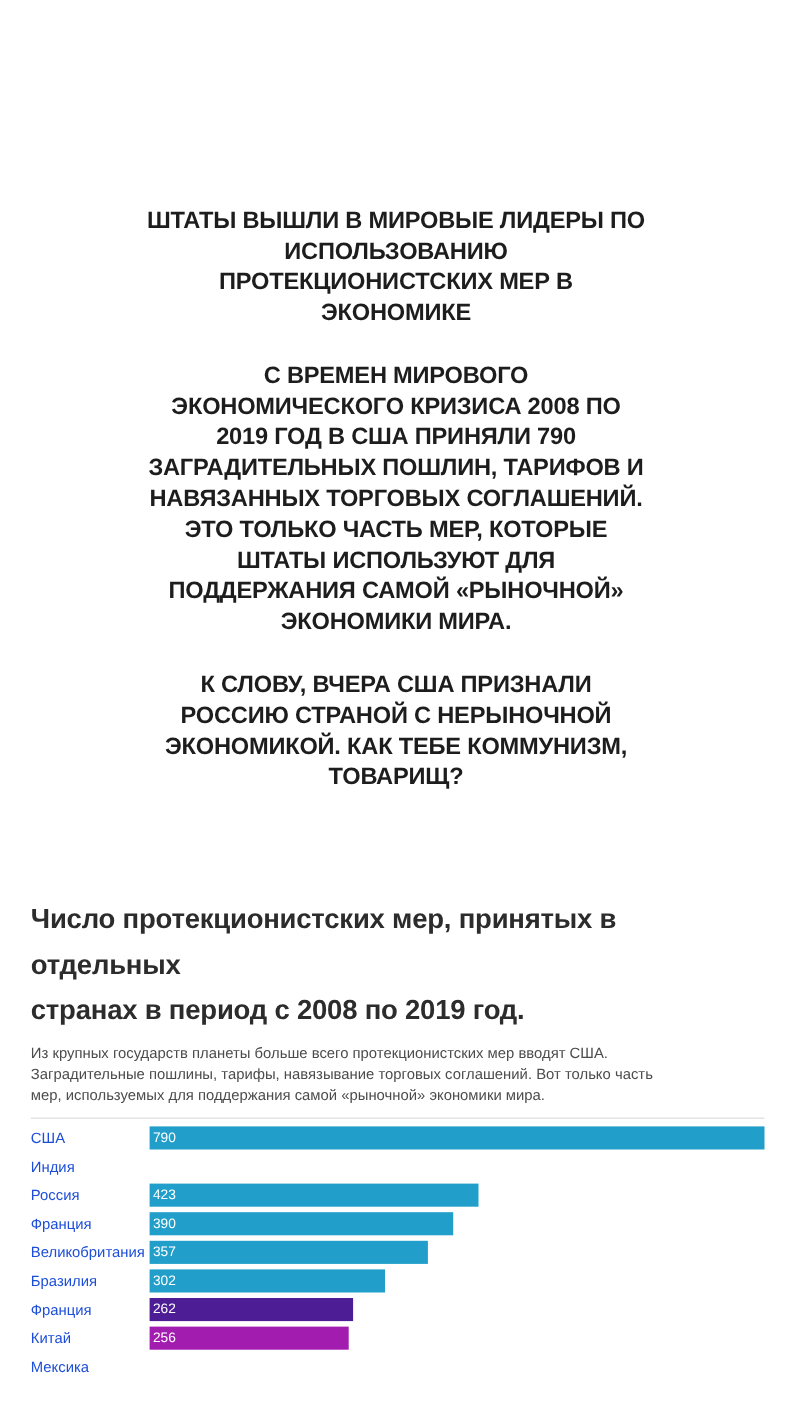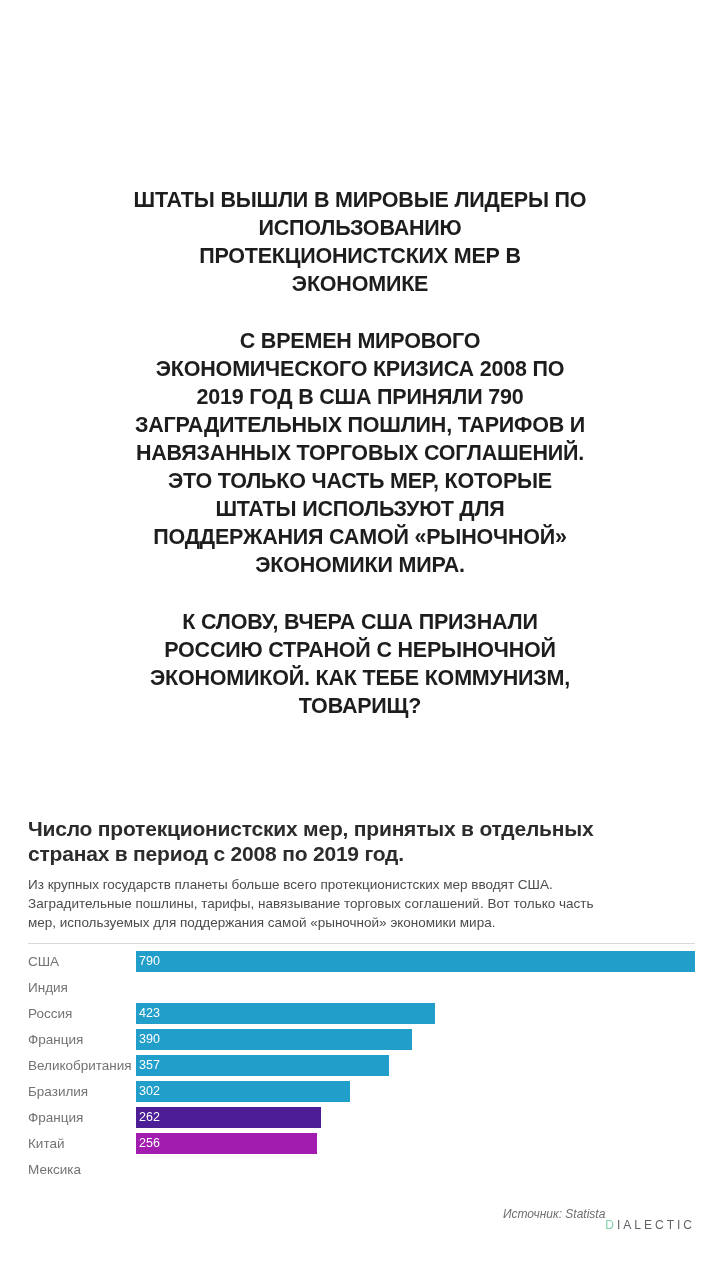--- a/index.html
+++ b/index.html
@@ -29,43 +29,43 @@
   }
   .post p + p { margin-top: 29px; }
 
   
   .chart {
     position: absolute;
     top: 816px; left: 28px; width: 667px;
   }
   .chart-title {
     margin: 0;
-    font-size: 21px;
-    line-height: 25px;
+    font-size: 25px;
+    line-height: 41px;
     font-weight: 700;
     letter-spacing: -0.2px;
     color: #2c2c2c;
     white-space: pre-line;
   }
   .chart-sub {
     margin: 9px 0 0 0;
     font-size: 13.5px;
     line-height: 19px;
     color: #4c4c4c;
     white-space: pre-line;
   }
   .bars {
     margin-top: 11px;
     border-top: 1px solid #d9d9d9;
     padding-top: 4px;
   }
   .bar-row { display: flex; align-items: center; height: 26px; }
   .bar-label {
     width: 108px; flex-shrink: 0;
-    font-size: 13.5px; color: #737373;
+    font-size: 13.5px; color: #1d4ed8;
     white-space: nowrap; overflow: hidden;
   }
   .bar-track { flex: 1; height: 21px; }
   .bar-fill { height: 100%; display: flex; align-items: center; }
   .bar-value { color: #ffffff; font-size: 12.5px; padding-left: 3px; }
 
   .chart-footer {
     display: flex; justify-content: flex-end; align-items: center;
     margin-top: 14px;
   }

